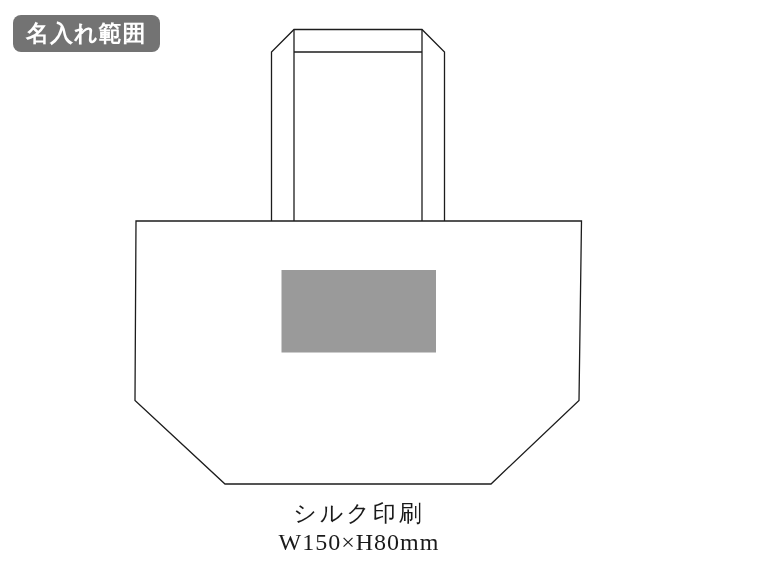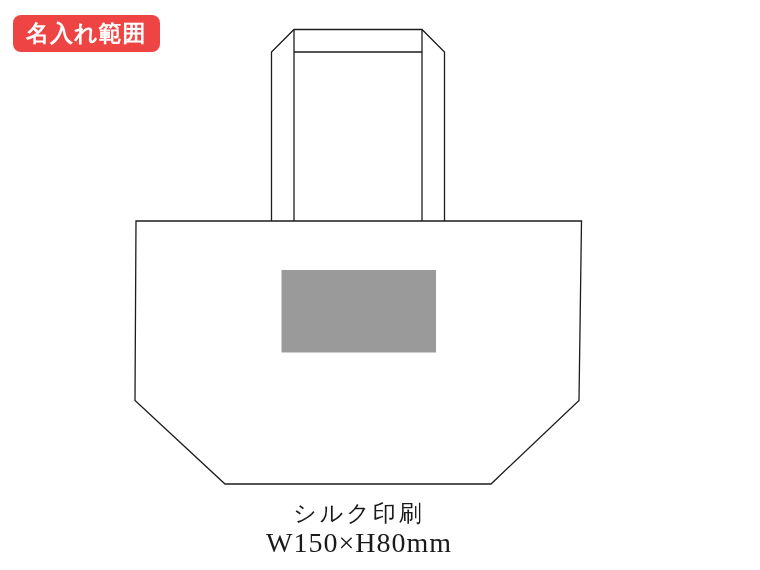--- a/index.html
+++ b/index.html
@@ -18,21 +18,21 @@
   .badge {
     position: absolute;
     left: 13px;
     top: 15px;
     height: 37px;
     box-sizing: border-box;
     display: inline-flex;
     align-items: center;
     justify-content: center;
     padding: 0 13px;
-    background: #ef4444;
+    background: #737373;
     border-radius: 8px;
   }
   .badge-label {
     color: #ffffff;
     font-size: 23px;
     font-weight: bold;
     letter-spacing: 1px;
     line-height: 1;
     white-space: nowrap;
     font-family: "Liberation Sans", sans-serif;
@@ -51,21 +51,21 @@
     color: #1a1a1a;
     font-family: "Liberation Serif", serif;
     white-space: nowrap;
   }
   .caption-method {
     font-size: 23px;
     letter-spacing: 3px;
     line-height: 29px;
   }
   .caption-size {
-    font-size: 28px;
+    font-size: 24px;
     letter-spacing: 1px;
     line-height: 29px;
   }
 </style>
 </head>
 <body>
 
 <div class="stage">
 
   <div class="badge">

